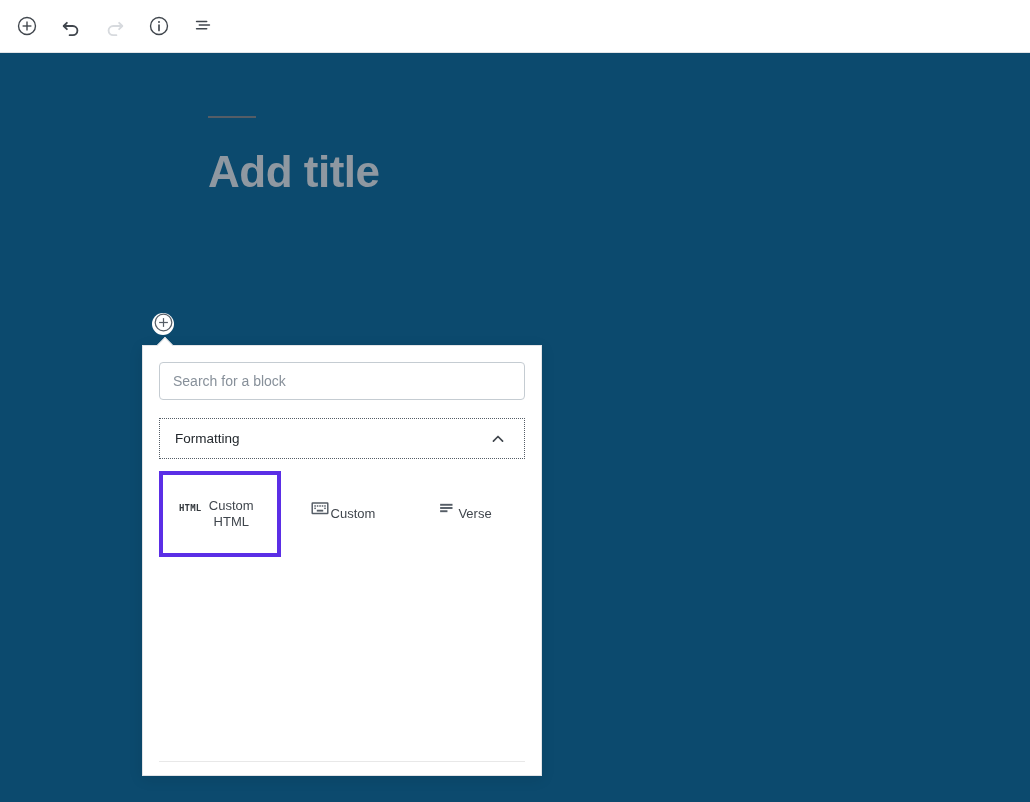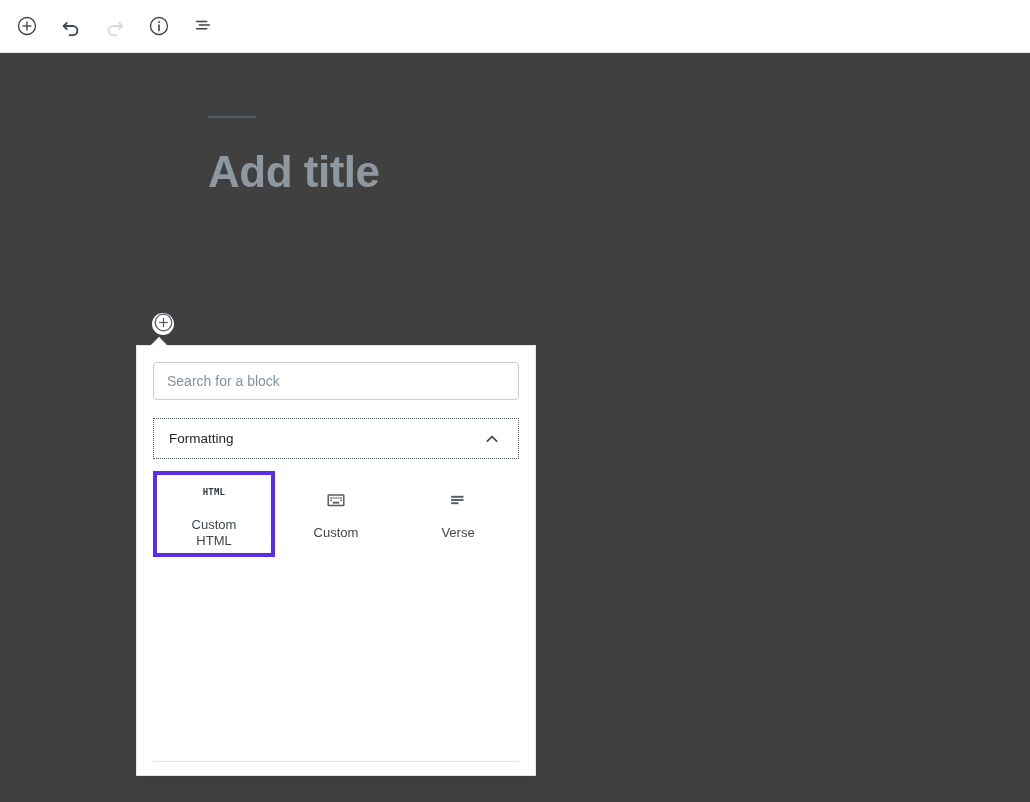--- a/index.html
+++ b/index.html
@@ -41,21 +41,21 @@
     color: #40464d;
   }
   .tool-btn.disabled { color: #d7dade; cursor: default; }
   .tool-btn svg { display: block; }
 
   
   .canvas {
     position: relative;
     width: 100%;
     height: 749px;
-    background: #404040;
+    background: #0c4a6e;
   }
 
   .title-area {
     position: absolute;
     left: 208px;
     top: 63px;
     width: 600px;
   }
   .title-rule {
     width: 48px;
@@ -87,21 +87,21 @@
     align-items: center;
     justify-content: center;
     color: #555d66;
     cursor: pointer;
     z-index: 5;
   }
 
   
   .inserter-popover {
     position: absolute;
-    left: 136px;
+    left: 142px;
     top: 292px;
     width: 400px;
     height: 431px;
     background: #ffffff;
     border: 1px solid #e2e4e7;
     box-shadow: 0 3px 14px rgba(0, 0, 0, 0.09);
     z-index: 4;
   }
   .popover-arrow {
     position: absolute;
@@ -166,21 +166,21 @@
   .panel-header .chev { color: #40464d; display: flex; }
 
   .block-grid {
     display: grid;
     grid-template-columns: repeat(3, 1fr);
     margin-top: 12px;
   }
   .block-item {
     height: 86px;
     display: flex;
-    flex-direction: column;
+    flex-direction: row;
     align-items: center;
     justify-content: center;
     background: transparent;
     border: 1px solid transparent;
     padding: 0 16px;
     cursor: pointer;
     font-family: "Liberation Sans", sans-serif;
   }
   .block-item.selected {
     border: 4px solid #5b2ee6;

